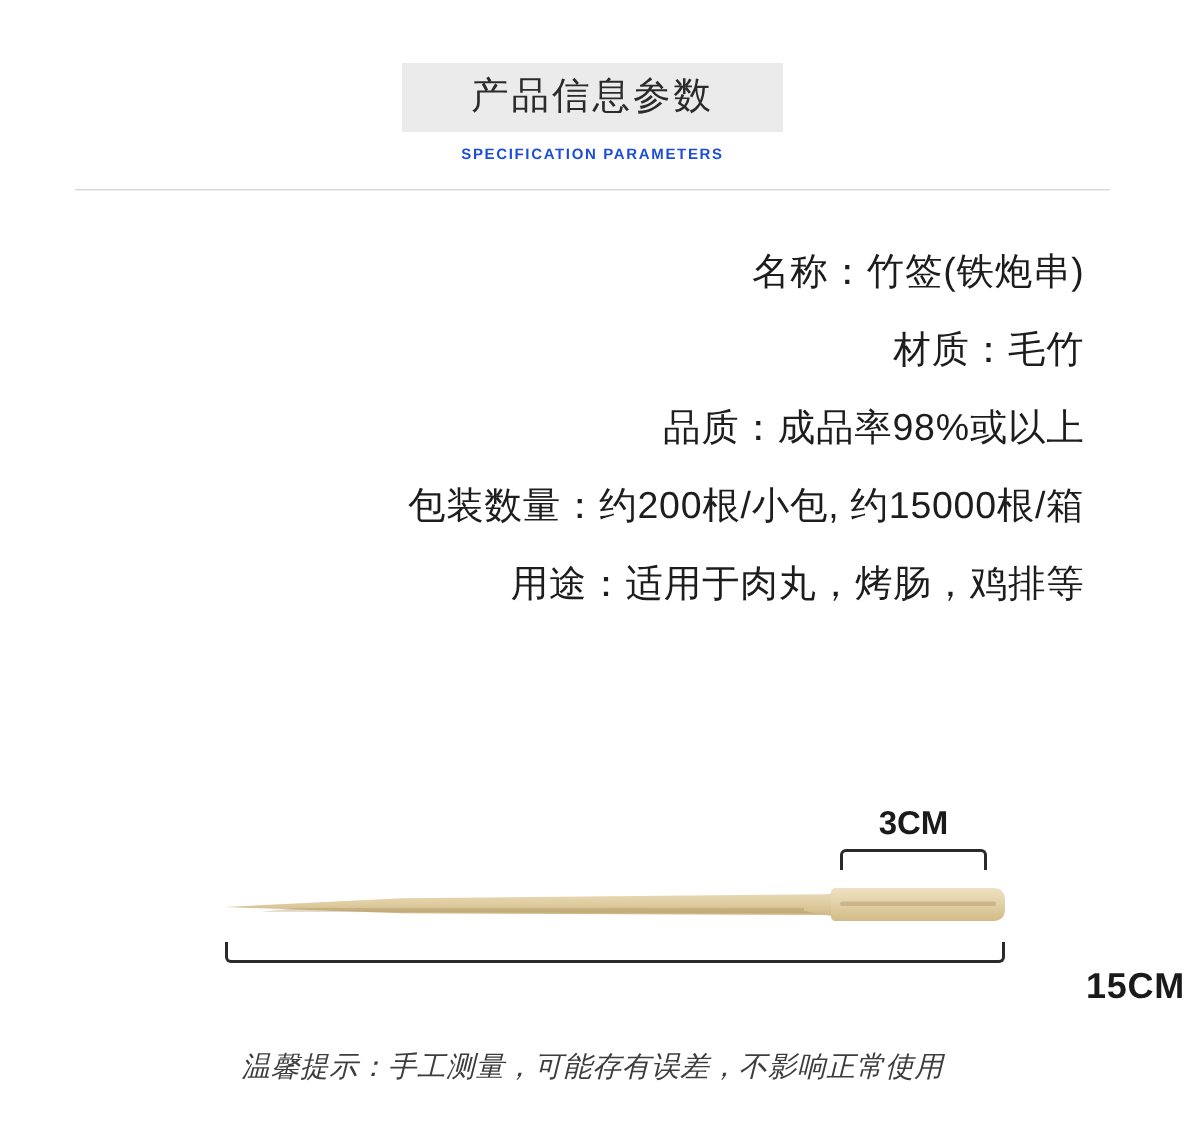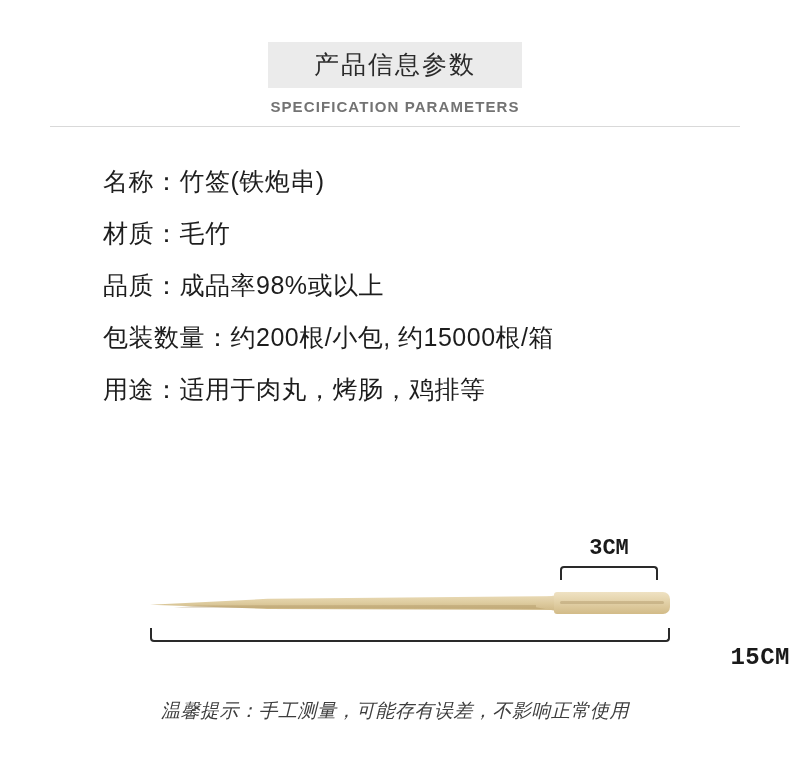--- a/index.html
+++ b/index.html
@@ -36,59 +36,59 @@
     line-height: 1;
   }
   .header-title-band .title-cn {
     font-size: 25px;
     letter-spacing: 2px;
     color: #2b2b2b;
     font-weight: 400;
   }
   .header-sub {
     margin-top: 10px;
-    font-size: 15px;
+    font-size: 10px;
     letter-spacing: 1.1px;
-    color: #737373;
+    color: #1d4ed8;
     font-weight: 700;
   }
   .header-rule {
     position: absolute;
     top: 126px;
     left: 50px;
     width: 690px;
     height: 1px;
     background: #d9d9d9;
   }
 
   
   .spec-list {
     position: absolute;
     top: 155px;
     left: 103px;
     width: 620px;
+    text-align: right;
   }
   .spec-row {
     font-size: 25px;
     line-height: 52px;
     color: #1d1d1d;
     white-space: nowrap;
     letter-spacing: 0.5px;
   }
   .spec-row .label { }
   .spec-row .value { }
 
   
   .illustration {
     position: absolute;
     left: 0;
     top: 520px;
     width: 790px;
     height: 165px;
-    font-family: Liberation Mono, monospace;
   }
   .skewer {
     position: absolute;
     left: 150px;
     top: 62px;
     width: 520px;
     height: 40px;
   }
   
   .shaft {

